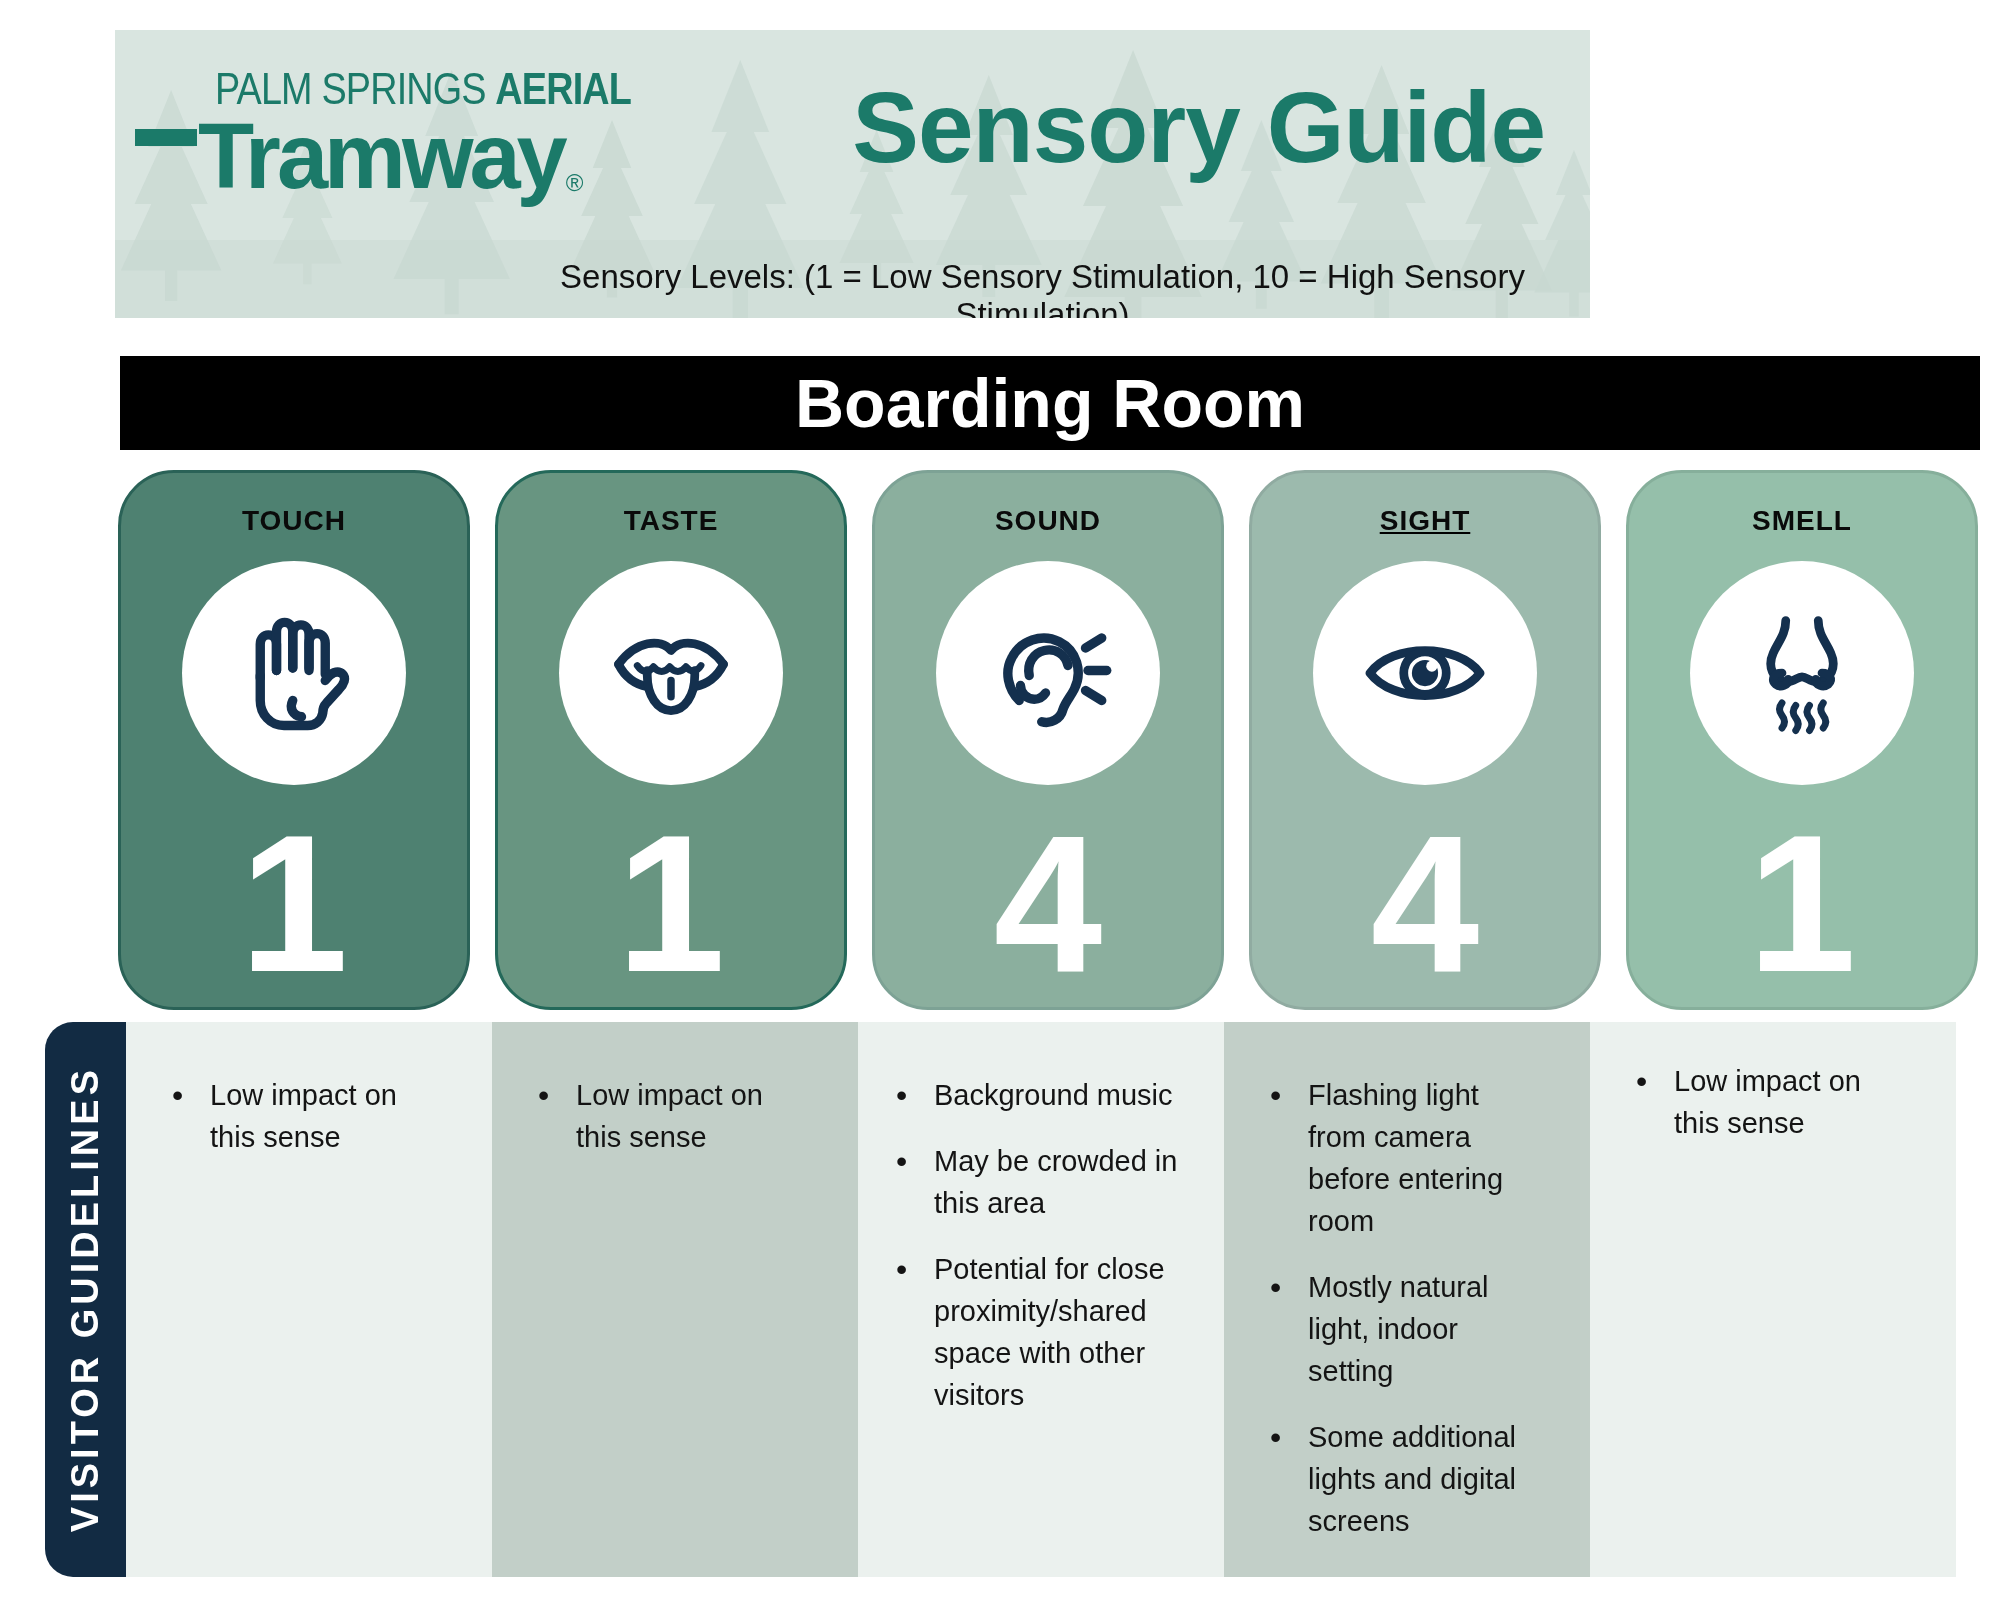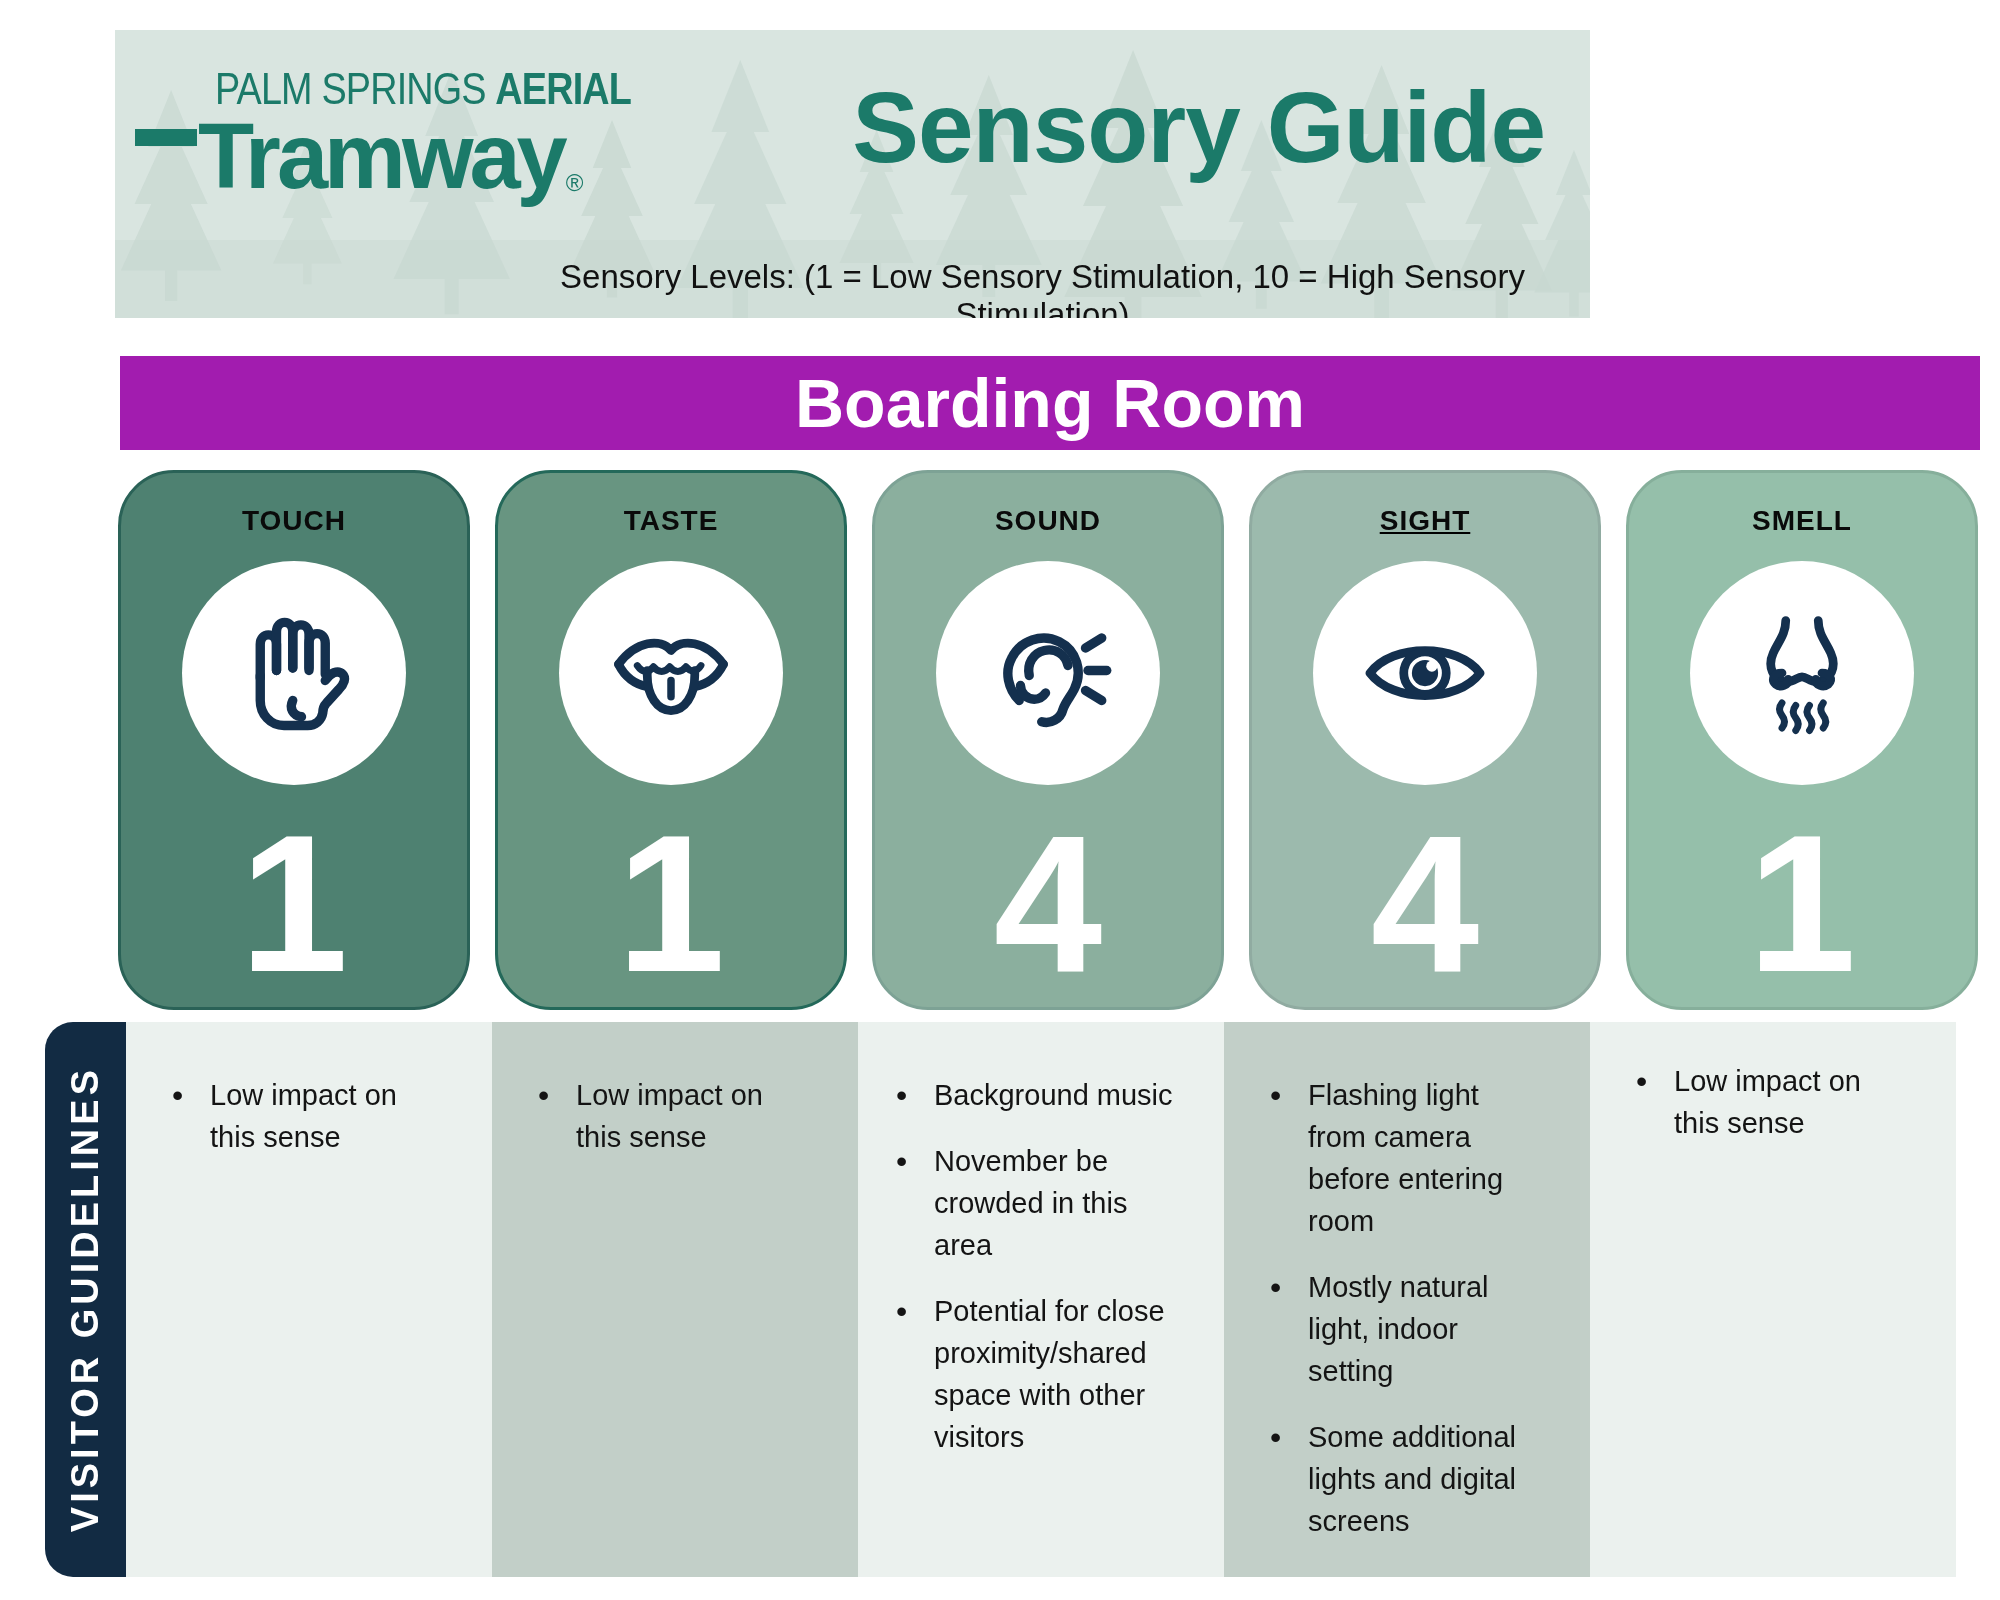--- a/index.html
+++ b/index.html
@@ -93,21 +93,21 @@
         <span class="logo-name">Tramway</span>
         <span class="logo-reg">®</span>
       </div>
     </div>
 
     <div class="header-title" style="color: rgb(27, 122, 105);">Sensory Guide</div>
 
     <div class="scale-note">Sensory Levels: (1 = Low Sensory Stimulation, 10 = High Sensory Stimulation)</div>
   </div>
 
-  <div class="room-banner" style="background-color: #a21caf; color: rgb(255, 255, 255);">
+  <div class="room-banner" style="background-color: #000000; color: rgb(255, 255, 255);">
     <span>Boarding Room</span>
   </div>
 
   <div class="cards">
 
     <div class="card c1" style="background-color: rgb(78, 129, 113);">
       <div class="card-title">TOUCH</div>
       <div class="icon-circle">
         <svg width="150" height="150" viewBox="0 0 120 120" fill="none" stroke="currentColor" stroke-width="7.5" stroke-linecap="round" stroke-linejoin="round">
           <path d="M33 64 V37 c0-4.5 3-7.5 6.5-7.5 s6.5 3 6.5 7.5 v21"></path>
@@ -197,21 +197,21 @@
 
     <div class="gcol w-narrow" style="background-color: rgb(194, 207, 200);">
       <ul>
           <li>Low impact on this sense</li>
         </ul>
     </div>
 
     <div class="gcol w-wide" style="background-color: rgb(235, 241, 238); padding-left: 38px;">
       <ul>
           <li>Background music</li>
-          <li>November be crowded in this area</li>
+          <li>May be crowded in this area</li>
           <li>Potential for close proximity/shared space with other visitors</li>
         </ul>
     </div>
 
     <div class="gcol w-mid" style="background-color: rgb(194, 207, 200);">
       <ul>
           <li>Flashing light from camera before entering room</li>
           <li>Mostly natural light, indoor setting</li>
           <li>Some additional lights and digital screens</li>
         </ul>

